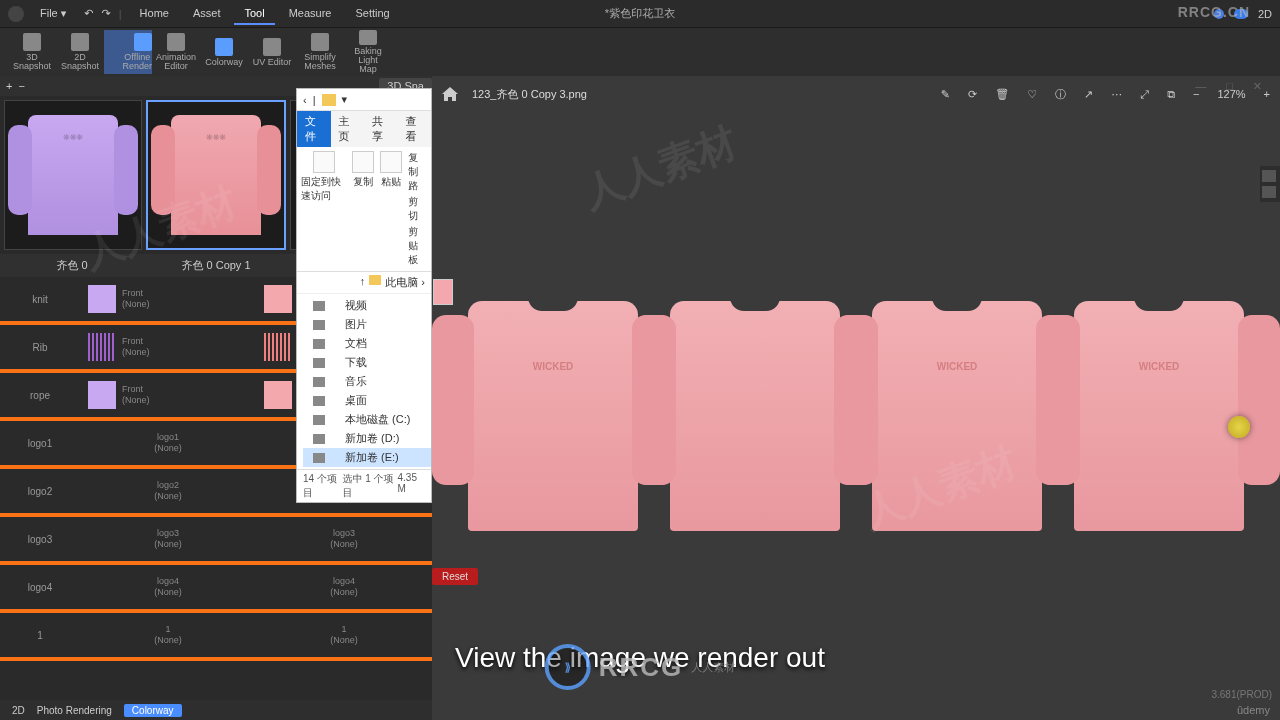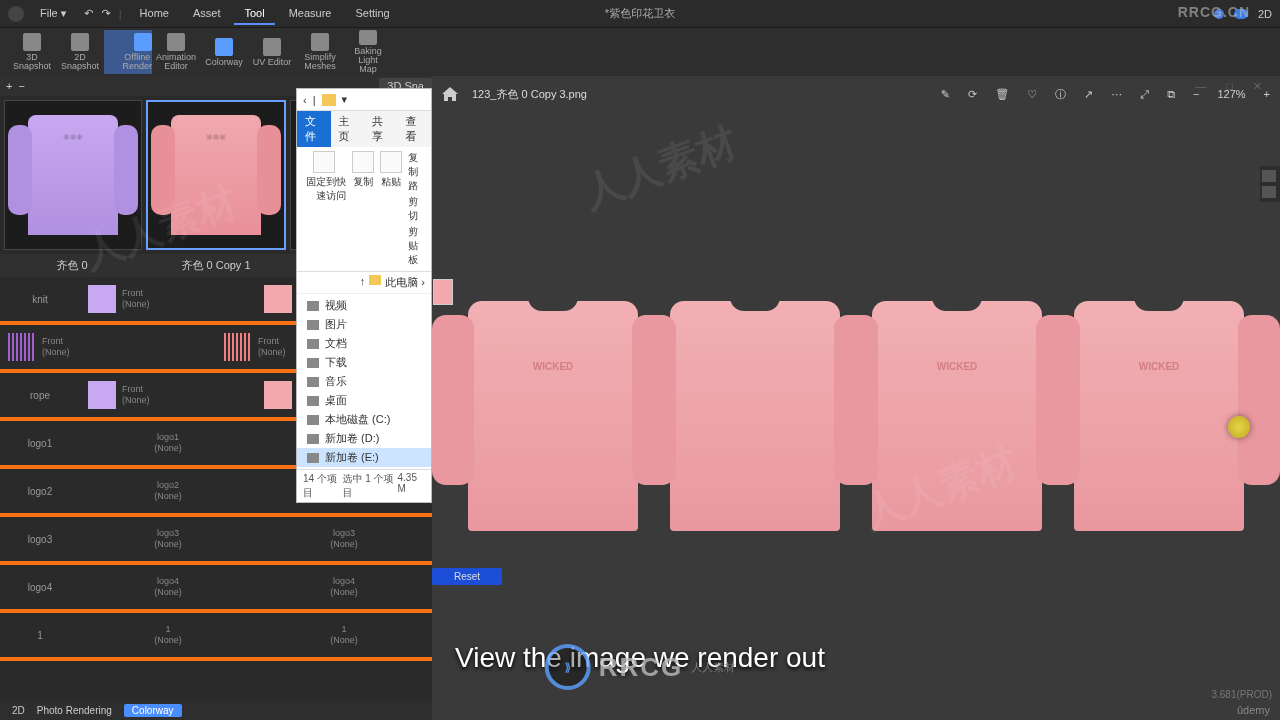--- a/index.html
+++ b/index.html
@@ -87,33 +87,33 @@
 .build { position:absolute; bottom:20px; right:8px; color:#777; font-size:10px; }
 .udemy { position:absolute; bottom:4px; right:10px; color:#888; font-size:11px; }
 
 .popup { position:absolute; left:296px; top:88px; width:136px; background:#fff; border:1px solid #bbb; font-size:11px; color:#333; }
 .popup .addr { height:22px; display:flex; align-items:center; padding:0 6px; border-bottom:1px solid #ddd; gap:6px; }
 .popup .addr .fld { width:14px; height:12px; background:#f3c758; }
 .popup .tabs { display:flex; background:#f4f4f4; }
 .popup .tabs .t { padding:3px 8px; }
 .popup .tabs .t.act { background:#1a6fd4; color:#fff; }
 .popup .rib { display:flex; padding:4px; gap:6px; border-bottom:1px solid #ddd; align-items:flex-start; }
-.popup .rib .rb { display:flex; flex-direction:column; align-items:center; gap:2px; font-size:10px;text-align:right; }
+.popup .rib .rb { display:flex; flex-direction:column; align-items:center; gap:2px; font-size:10px; }
 .popup .rib .rb .bx { width:22px; height:22px; border:1px solid #ccc; background:#fafafa; }
 .popup .rib .side { display:flex; flex-direction:column; gap:2px; font-size:10px; }
 .popup .bc { padding:3px 6px; display:flex; justify-content:flex-end; gap:4px; border-bottom:1px solid #eee; }
 .popup .bc .fld2 { width:12px; height:10px; background:#f3c758; }
 .popup .list { padding:2px 0; }
-.popup .list .li { display:flex; align-items:center; gap:6px; padding:2px 10px; cursor:pointer; }
+.popup .list .li { display:flex; align-items:center; gap:20px; padding:2px 10px; cursor:pointer;margin-left:6px; }
 .popup .list .li.sel { background:#cce4ff; }
 .popup .list .ico { width:12px; height:10px; background:#888; }
 .popup .stat { border-top:1px solid #ddd; padding:2px 6px; font-size:10px; color:#555; display:flex; justify-content:space-between; }
 .popup .sbico { position:absolute; right:-22px; top:190px; width:20px; height:26px; background:#f2a8ac; border:1px solid #ccc; }
 
-.reset { position:absolute; left:432px; top:568px; background:#1d4ed8; color:#ddd; padding:3px 22px; border-radius:2px; font-size:10px; }
+.reset { position:absolute; left:432px; top:568px; background:#b91c1c; color:#ddd; padding:3px 10px; border-radius:2px; font-size:10px; }
 
 .wmk { position:absolute; color:rgba(255,255,255,.08); font-size:40px; font-weight:bold; transform:rotate(-20deg); pointer-events:none; }
 .right-tog { position:absolute; right:0; top:90px; width:20px; background:#2d2d2d; padding:4px 2px; display:flex; flex-direction:column; gap:4px; }
 .right-tog .rt { width:14px; height:12px; background:#555; }
 </style>
 </head>
 <body>
 
 <div class="topbar">
   <div class="logo"></div>
@@ -210,20 +210,21 @@
           <div class="rcell">
             <div class="sw" style="background: rgb(200, 168, 240); color: rgb(200, 168, 240);"></div>
             <div class="meta">Front<br>(None)</div>
           </div>
           <div class="rcell">
             <div class="sw" style="background: rgb(242, 168, 172); color: rgb(242, 168, 172);"></div>
             <div class="meta">Front<br>(None)</div>
           </div>
         </div>
         <div class="lp-row">
+          <div class="rlabel">Rib</div>
           <div class="rcell">
             <div class="sw stripe" style="color: rgb(160, 96, 208);"></div>
             <div class="meta">Front<br>(None)</div>
           </div>
           <div class="rcell">
             <div class="sw stripe" style="color: rgb(240, 128, 128);"></div>
             <div class="meta">Front<br>(None)</div>
           </div>
         </div>
         <div class="lp-row">

